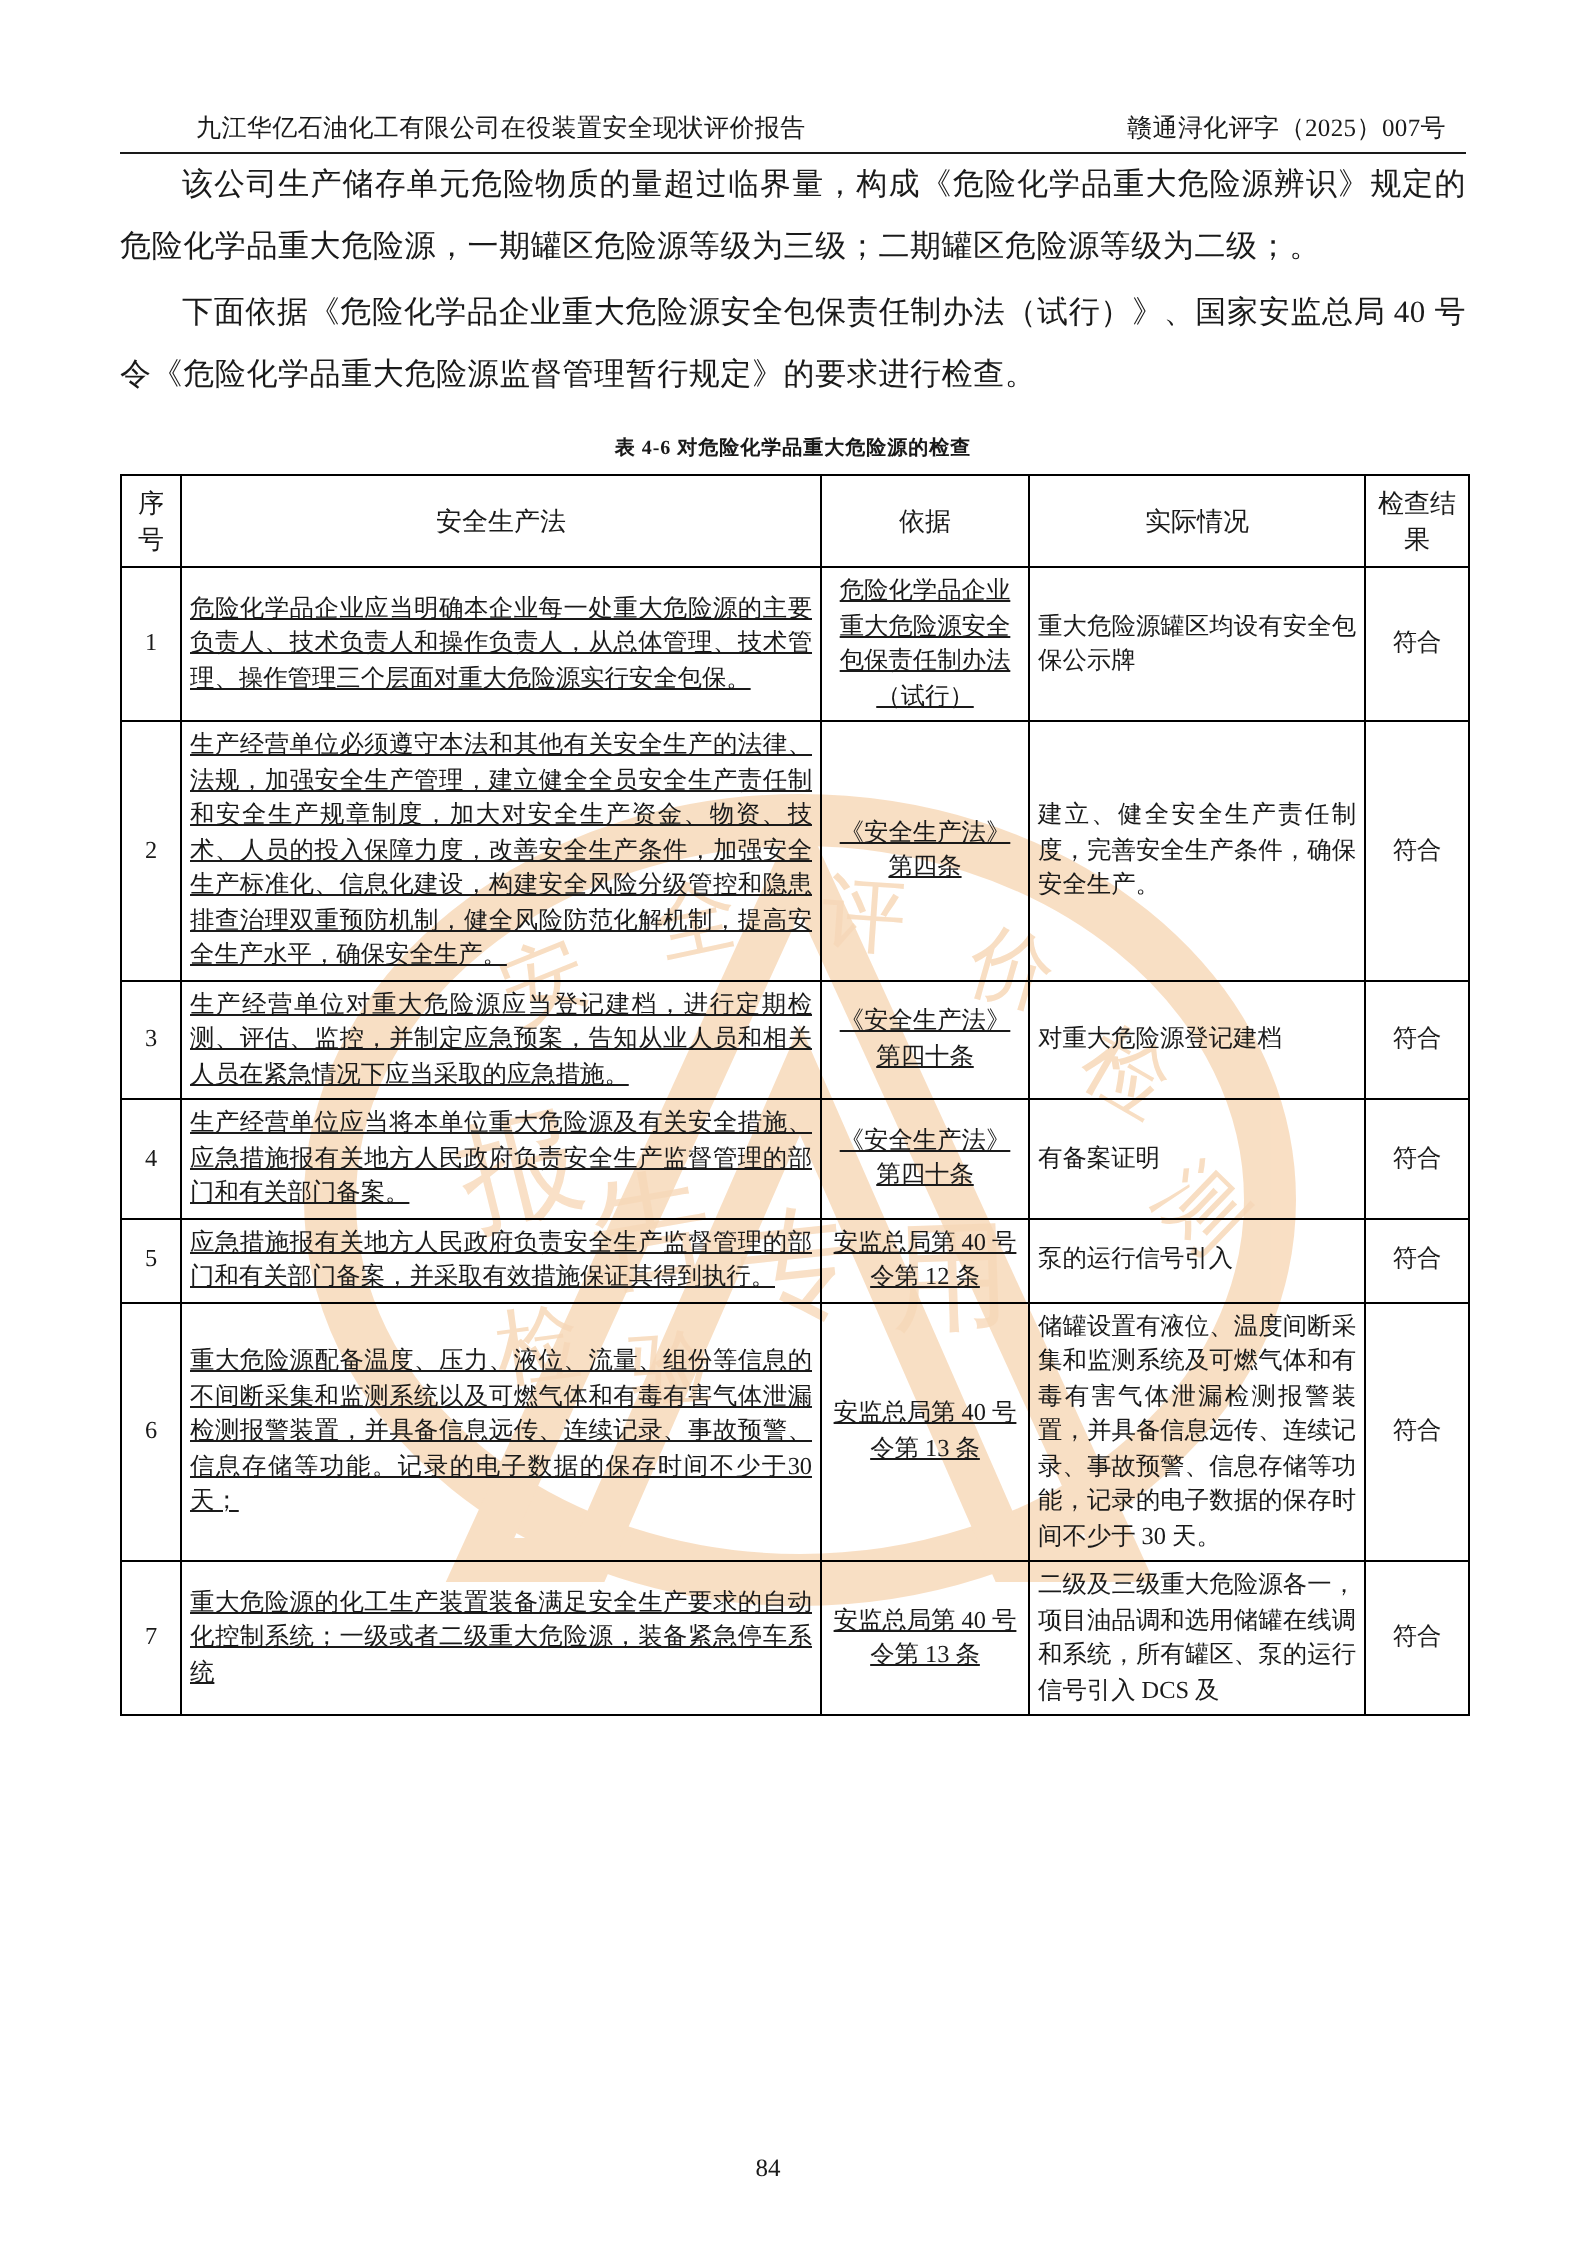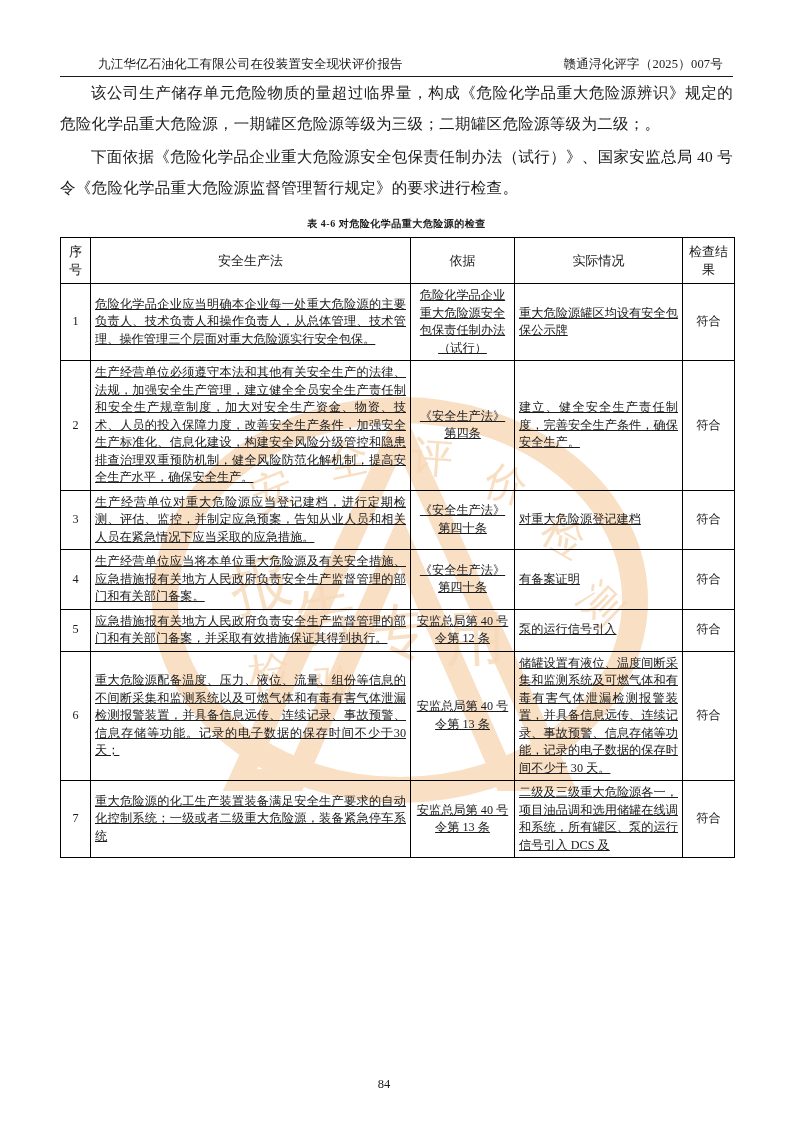--- a/index.html
+++ b/index.html
@@ -95,21 +95,21 @@
   }
   .col-no    { width: 30px; }
   .col-cont  { width: 320px; }
   .col-basis { width: 104px; }
   .col-act   { width: 168px; }
   .col-res   { width: 52px; }
 
   td.c-no    { text-align: center; }
   td.c-cont  { text-align: justify; text-decoration: underline; }
   td.c-basis { text-align: center; text-decoration: underline; }
-  td.c-act   { text-align: justify; text-decoration: underline; }
+  td.c-act   { text-align: justify; }
   td.c-res   { text-align: center; }
 
   
   .page-number {
     position: absolute;
     bottom: 30px;
     left: 0;
     width: 768px;
     text-align: center;
     font-size: 12.5px;

